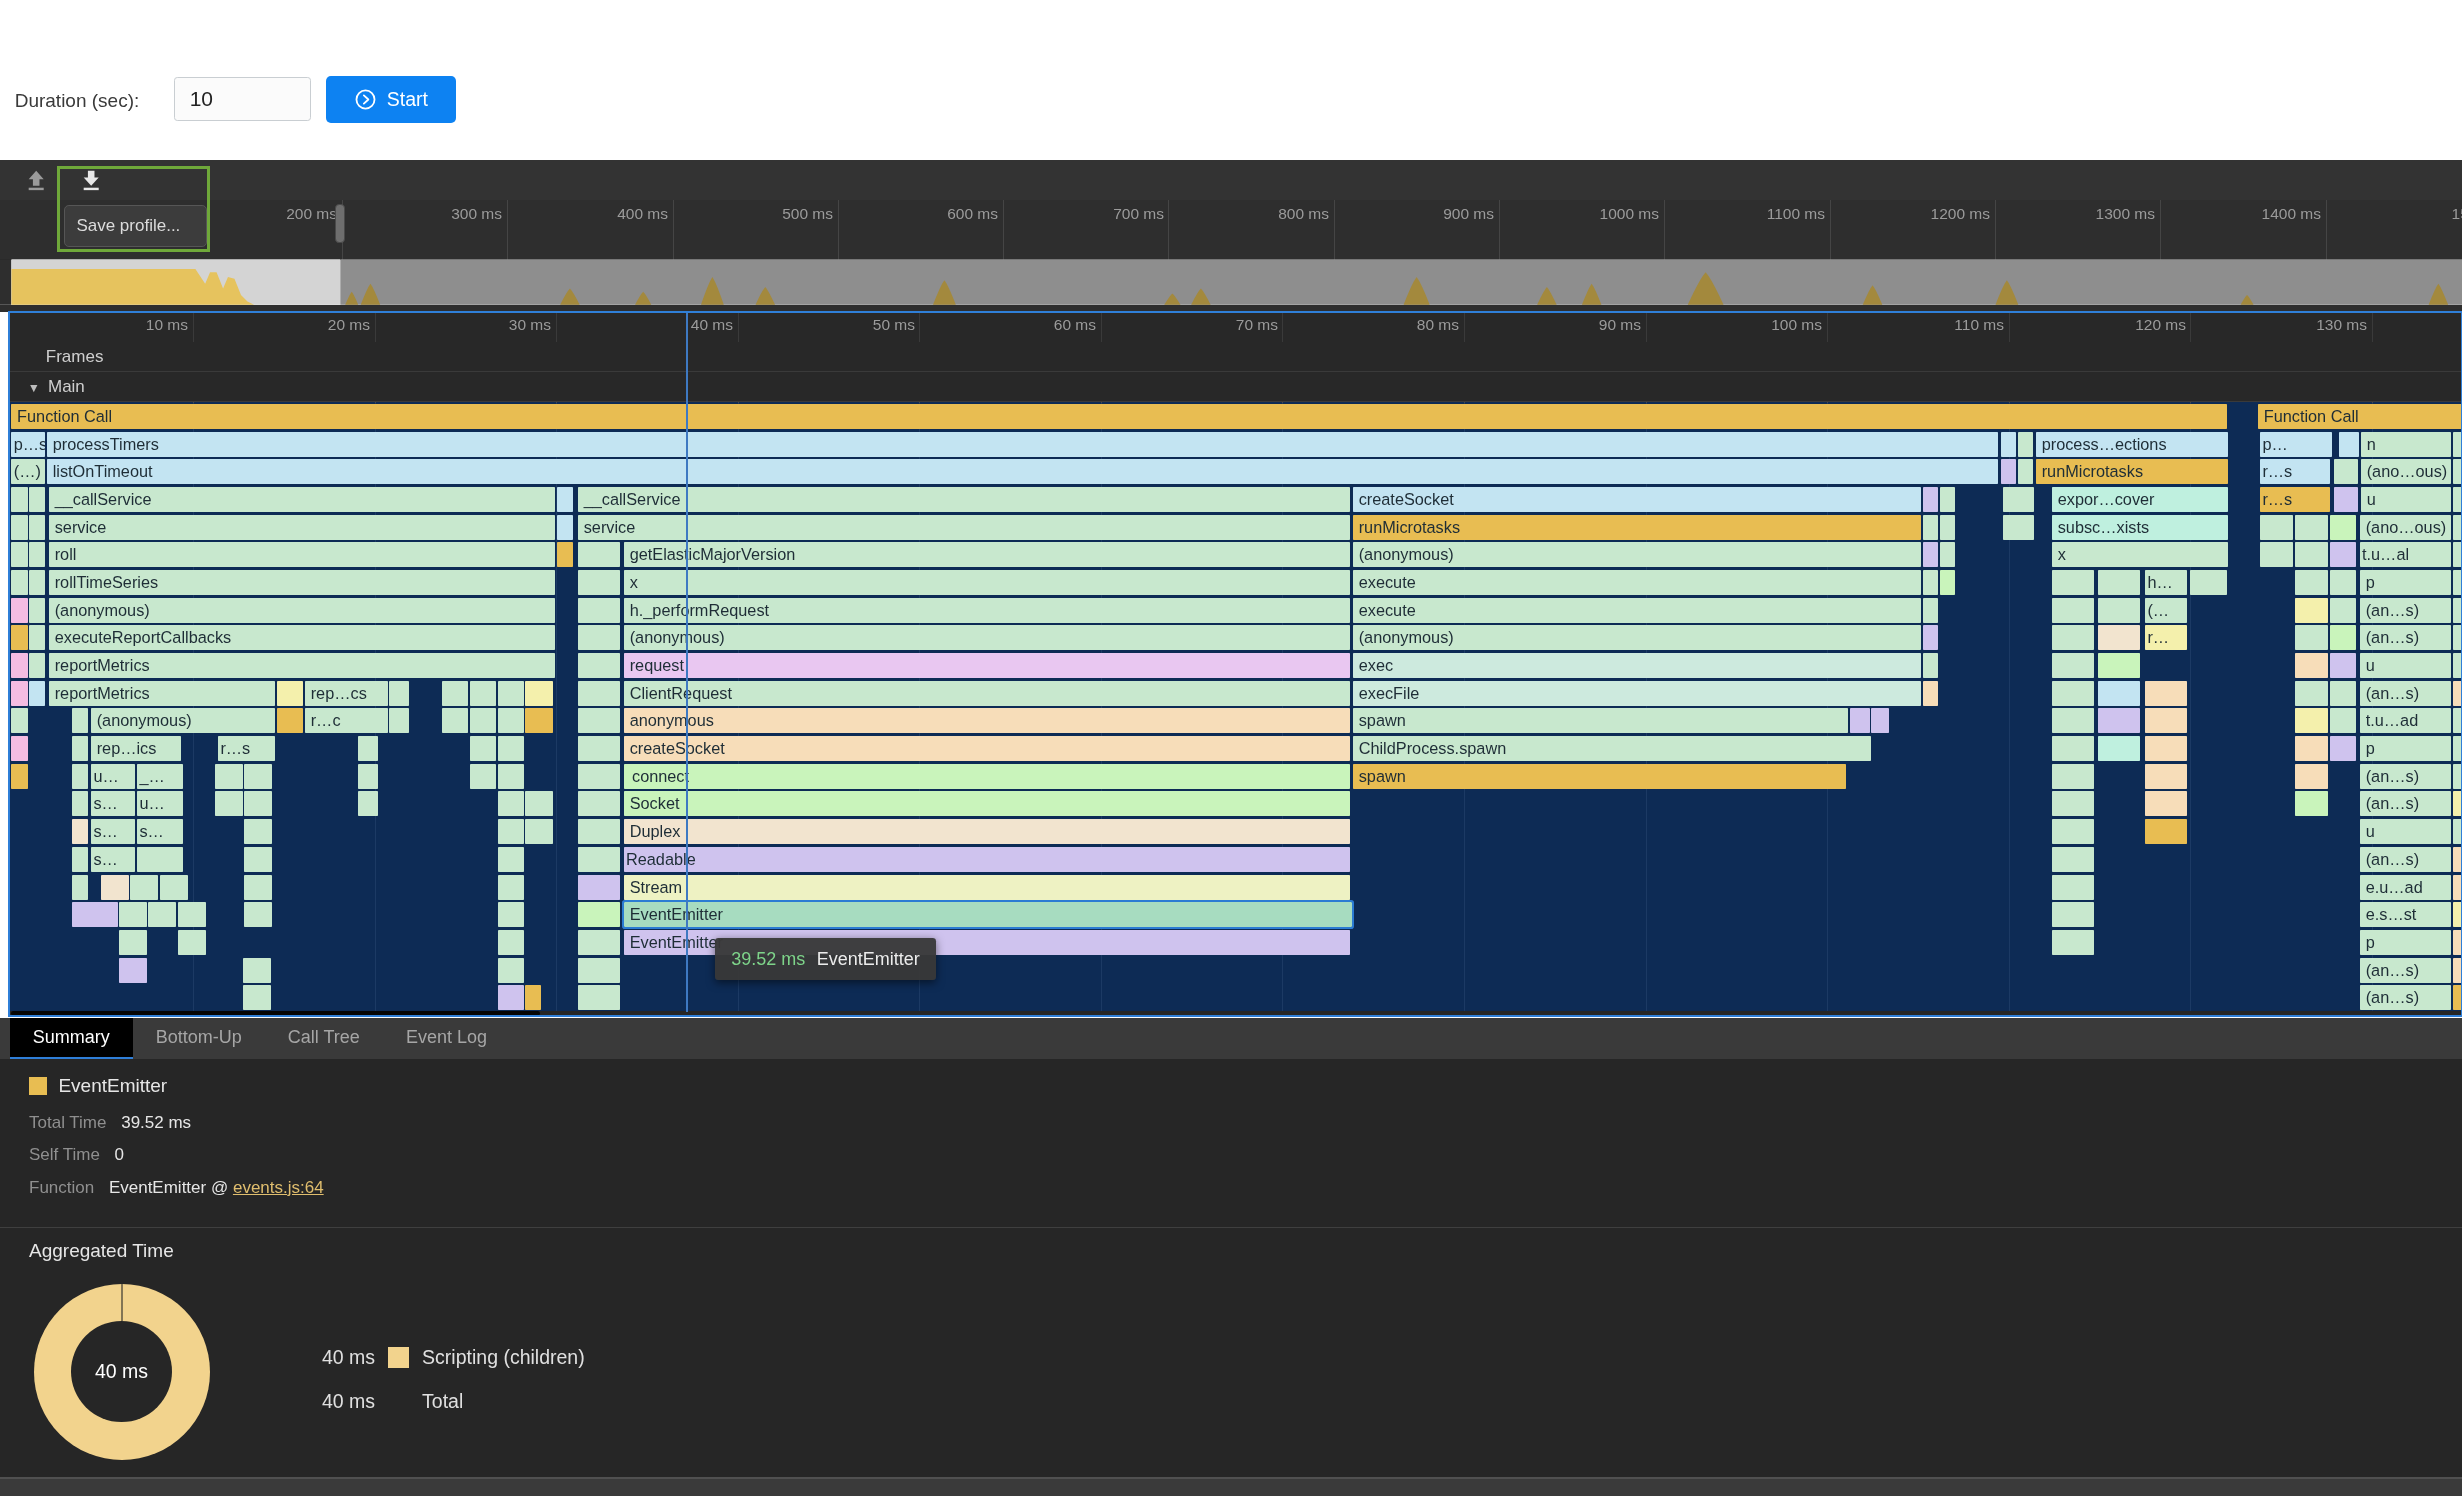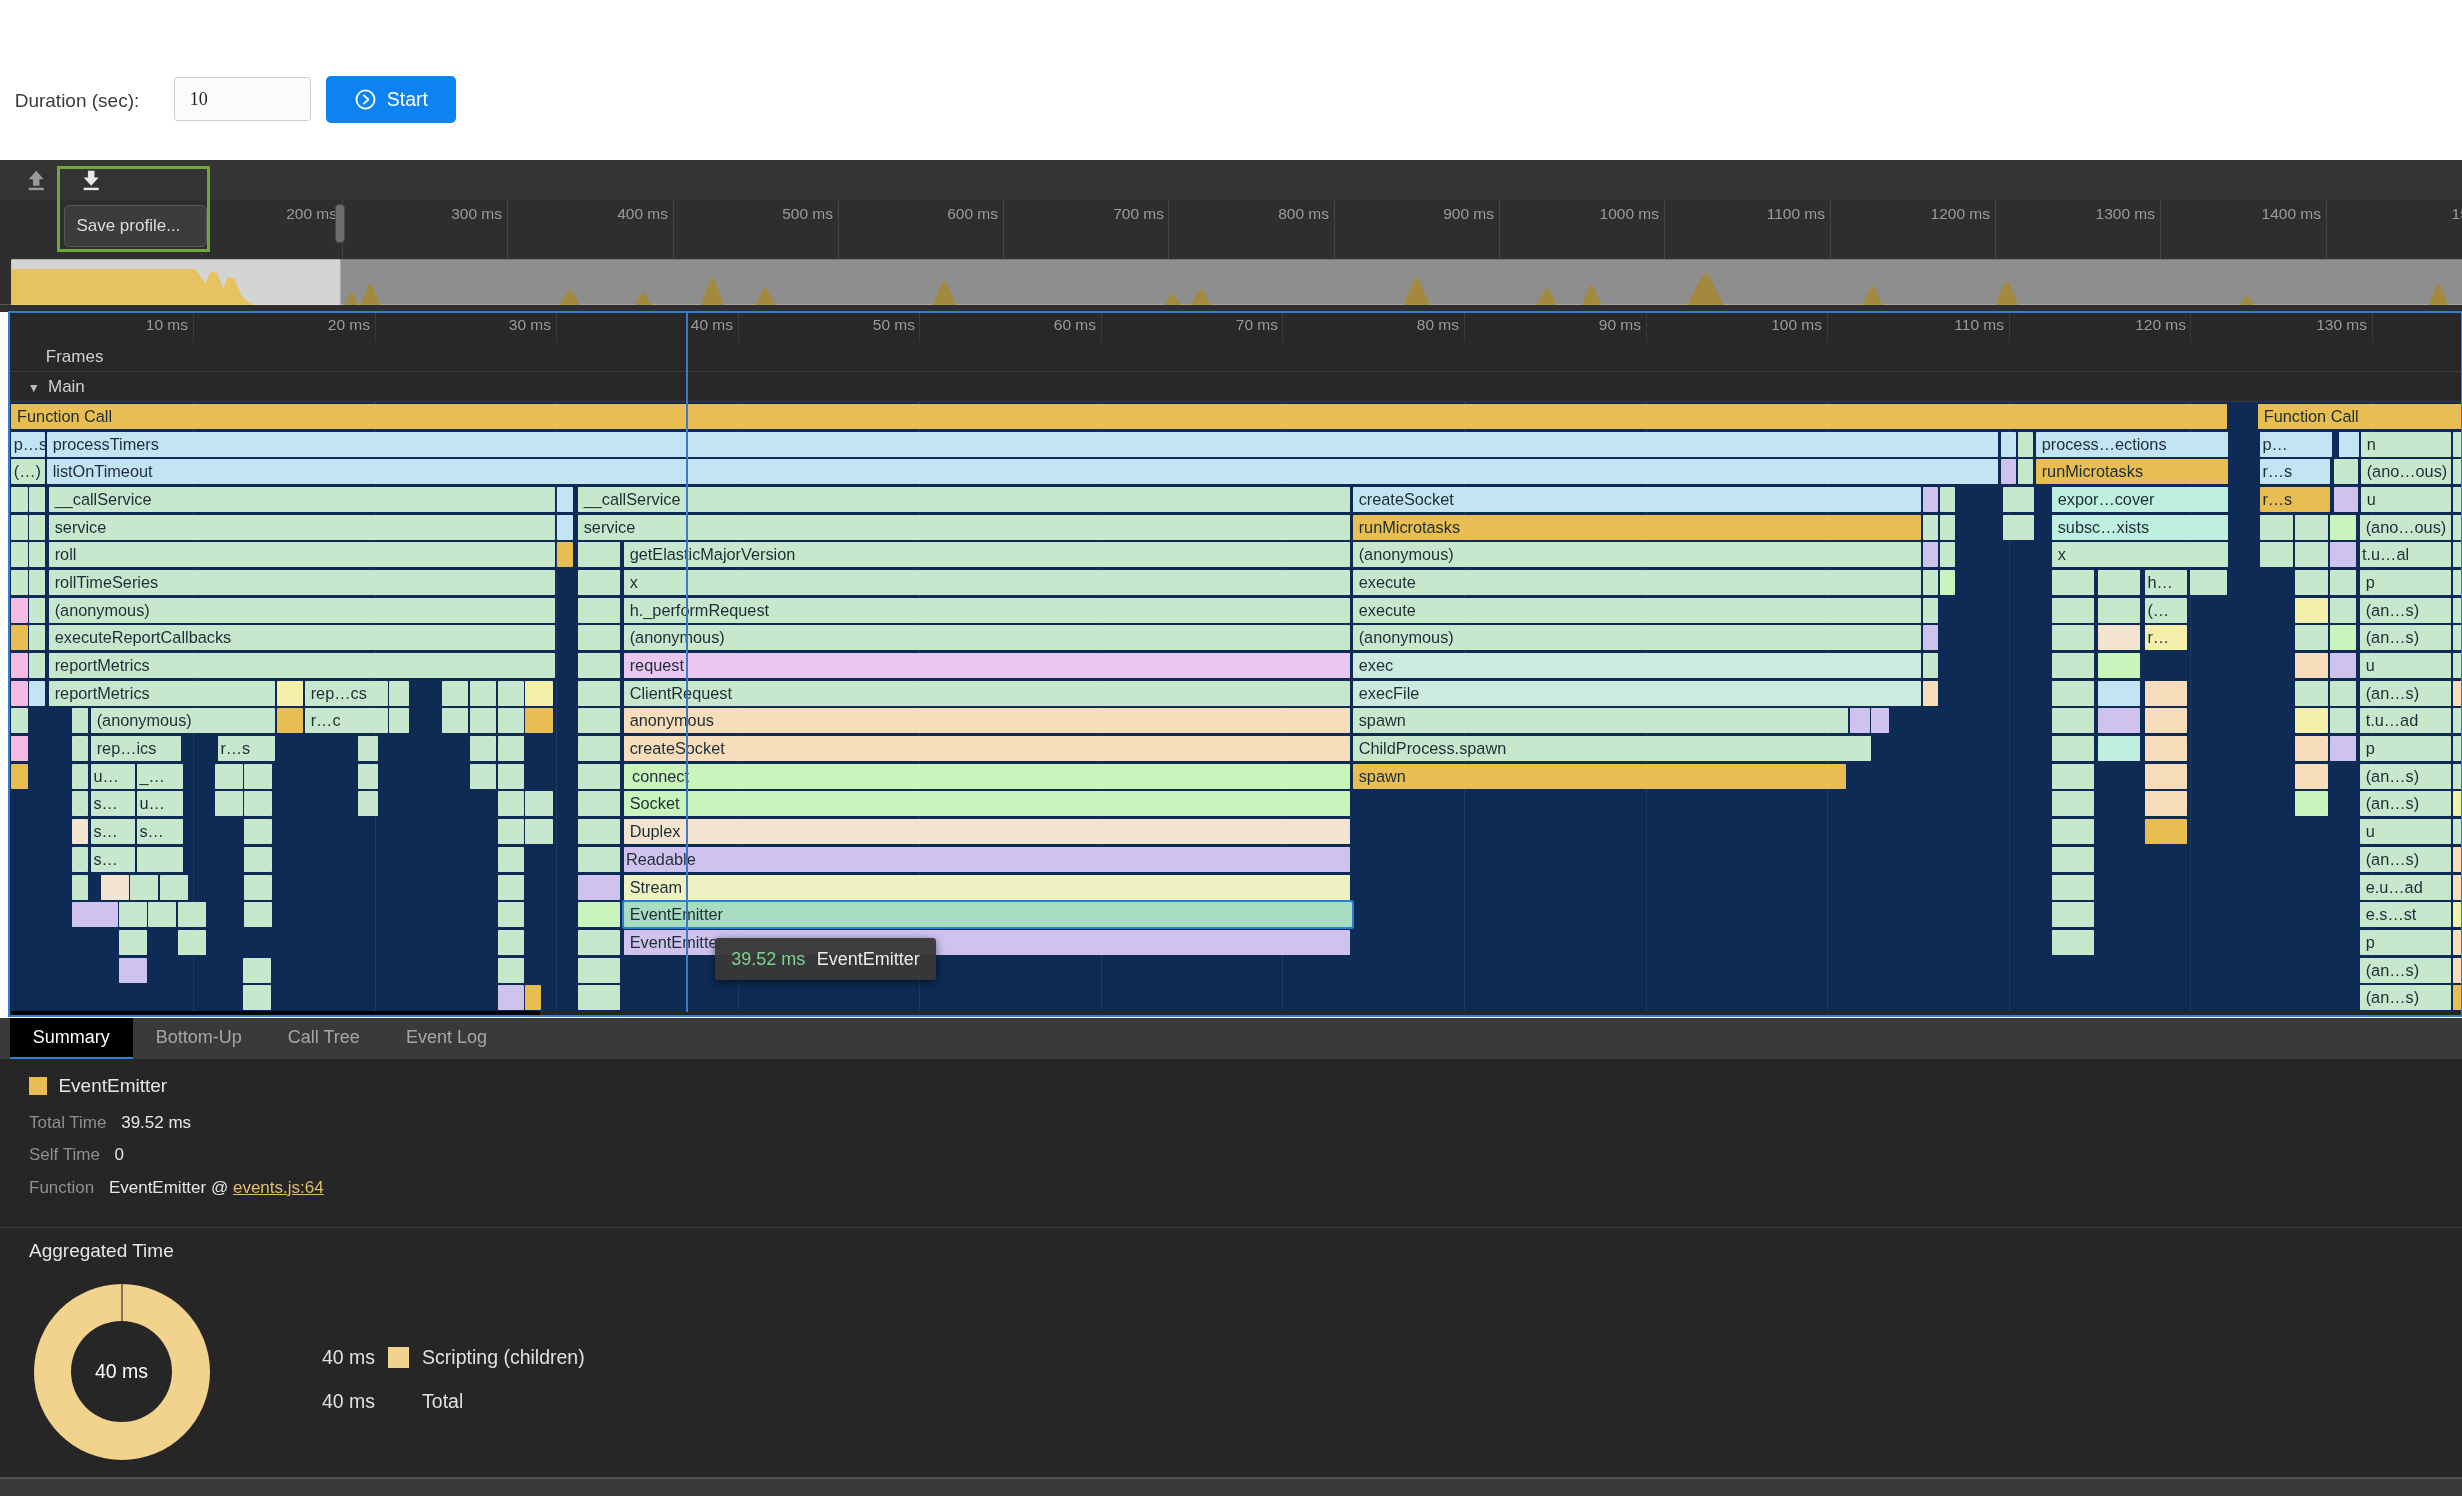--- a/index.html
+++ b/index.html
@@ -6,21 +6,21 @@
   #page{position:relative;width:2462px;height:1497px;overflow:hidden;background:#fff;}
   .abs{position:absolute;}
 
   
   #hdr{left:0;top:0;width:2462px;height:47px;background:#edf0f2;border-bottom:0.8px solid #d9dfe3;}
   #hdr h1{margin:0;padding:11.4px 0 0 24.4px;font-size:19.5px;font-weight:400;color:#2b3a42;}
 
   
   #controls{left:0;top:48px;width:2462px;height:112px;background:#fff;}
   #controls .lbl{position:absolute;left:14.7px;top:42px;font-size:19px;color:#3a3a3a;}
-  #duration{position:absolute;left:174px;top:29px;width:137px;height:44px;border:0.8px solid #c9ced2;border-radius:3.3px;background:#fbfbfb;font-size:18px;padding:0 0 0 14.7px;color:#222;box-sizing:border-box;font-family:Liberation Serif, serif;}
+  #duration{position:absolute;left:174px;top:29px;width:137px;height:44px;border:0.8px solid #c9ced2;border-radius:3.3px;background:#fbfbfb;font-size:21px;padding:0 0 0 14.7px;color:#222;box-sizing:border-box;font-family:Liberation Sans, sans-serif;}
   #startbtn{position:absolute;left:326px;top:28px;width:130px;height:47px;background:#0d82f2;border:none;border-radius:4.9px;color:#fff;font-size:19.5px;display:flex;align-items:center;justify-content:center;gap:9.8px;cursor:pointer;font-family:"Liberation Sans",sans-serif;}
 
   
   #toolbar{left:0;top:160px;width:2462px;height:41px;background:#333333;}
   .tbtn{position:absolute;top:4.9px;width:33px;height:31px;display:flex;align-items:center;justify-content:center;}
   #ovruler{left:0;top:200px;width:2462px;height:59px;background:#2e2e2e;border-bottom:0.8px solid #222;}
   .ovgrid{position:absolute;top:200px;width:0.8px;height:104px;background:#454545;}
   .ovlabel{position:absolute;top:205px;height:19.5px;font-size:15.5px;color:#9b9b9b;text-align:right;width:127px;}
   #ovband{left:0;top:259px;width:2462px;height:46px;}
   #ovstrip{left:0;top:305px;width:2462px;height:6.5px;background:#2e2e2e;}

